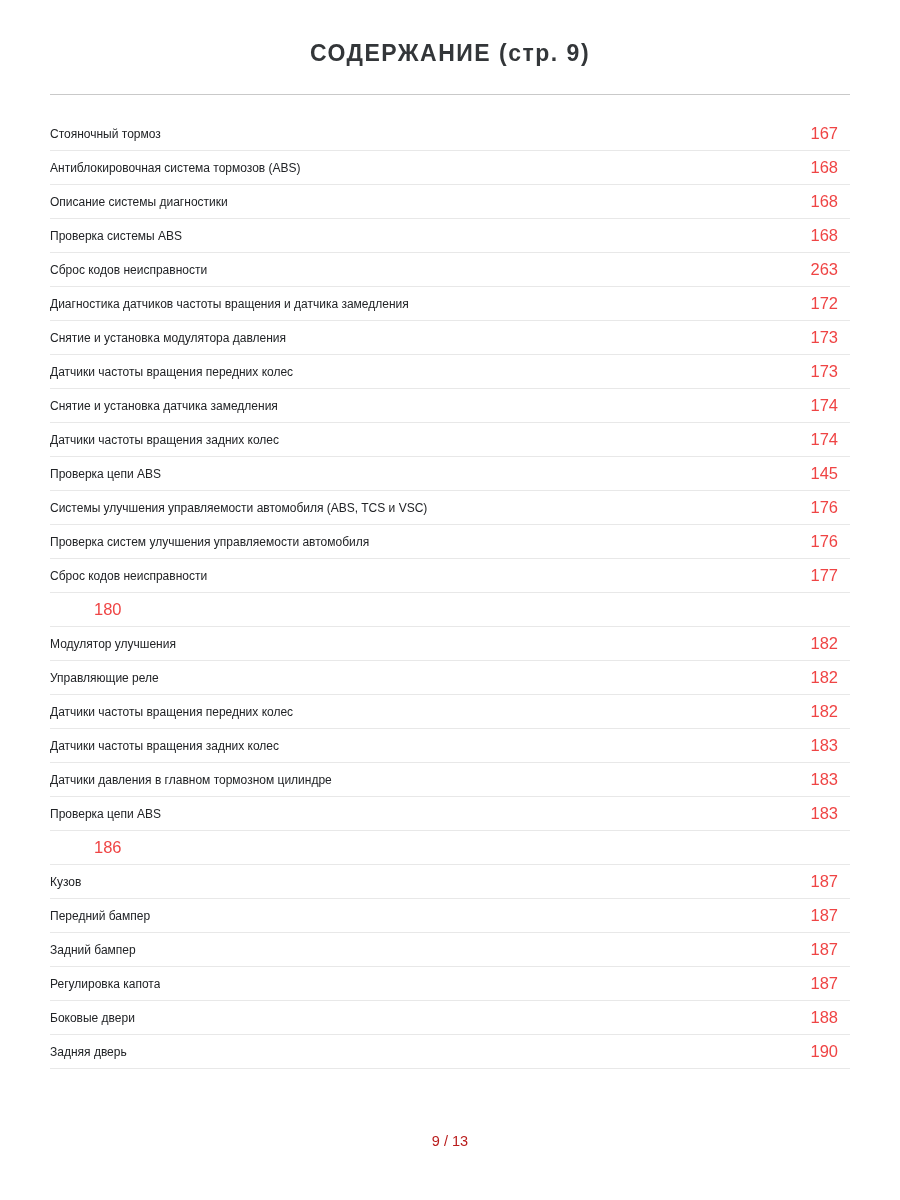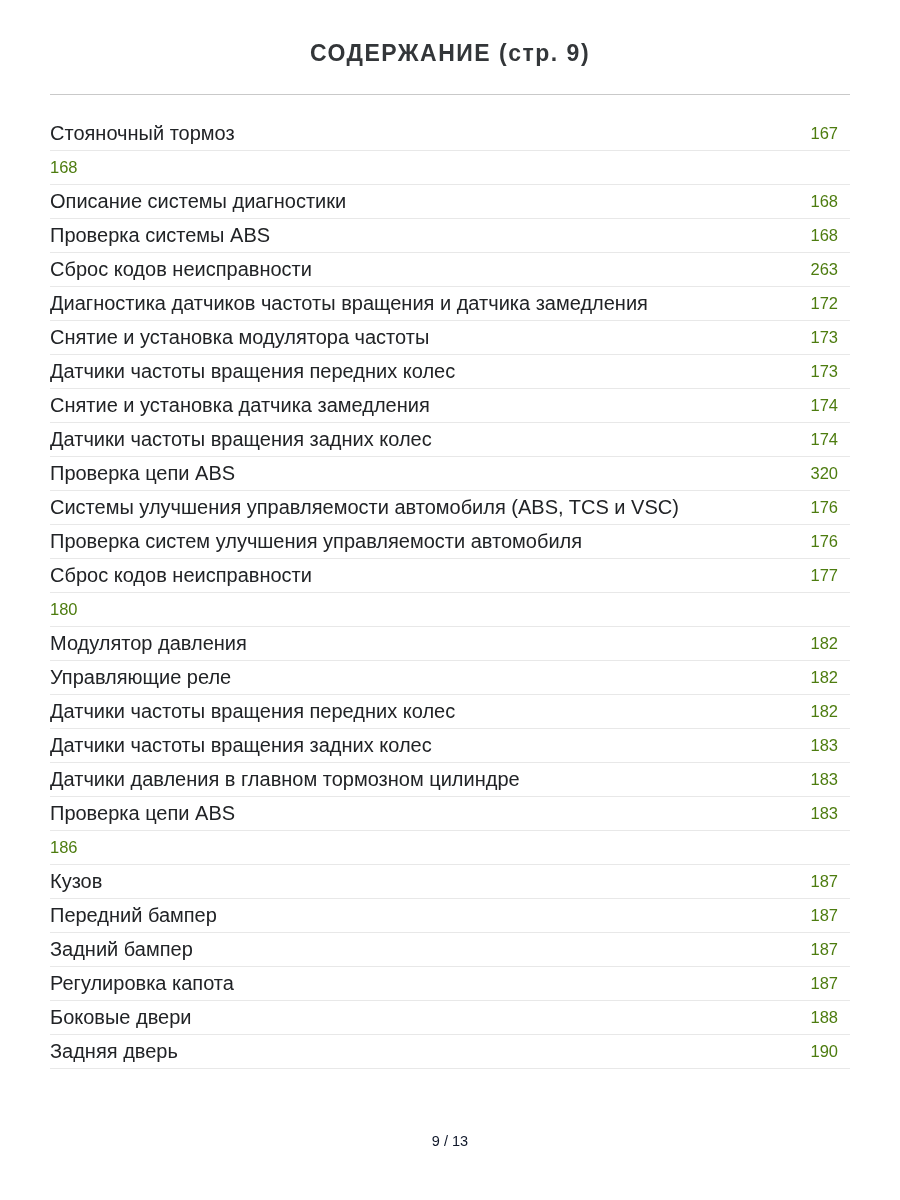--- a/index.html
+++ b/index.html
@@ -39,106 +39,108 @@
   }
   .toc-row {
     display: flex;
     justify-content: space-between;
     align-items: center;
     height: 33px;
     border-bottom: 1px solid #e8e8e8;
     cursor: pointer;
   }
   .toc-title {
-    font-size: 20px;
+    font-size: 12px;
     color: #212326;
     white-space: nowrap;
     overflow: hidden;
   }
   .toc-page {
     font-size: 16.5px;
-    color: #4d7c0f;
+    color: #ef4444;
     padding-right: 12px;
     white-space: nowrap;
+    margin-left: 44px;
   }
   .footer {
     margin-top: 64px;
     text-align: center;
     font-size: 14.5px;
-    color: #0f172a;
+    color: #b91c1c;
   }
 </style>
 </head>
 <body>
 
 <div class="page">
   <h1 class="page-title">СОДЕРЖАНИЕ (стр. 9)</h1>
   <hr class="title-rule">
 
   <div class="toc-list" id="toc-list">
       <div class="toc-row">
     <span class="toc-title">Стояночный тормоз</span>
     <span class="toc-page">167</span>
   </div>
       <div class="toc-row">
+    <span class="toc-title">Антиблокировочная система тормозов (ABS)</span>
     <span class="toc-page">168</span>
   </div>
       <div class="toc-row">
     <span class="toc-title">Описание системы диагностики</span>
     <span class="toc-page">168</span>
   </div>
       <div class="toc-row">
     <span class="toc-title">Проверка системы ABS</span>
     <span class="toc-page">168</span>
   </div>
       <div class="toc-row">
     <span class="toc-title">Сброс кодов неисправности</span>
     <span class="toc-page">263</span>
   </div>
       <div class="toc-row">
     <span class="toc-title">Диагностика датчиков частоты вращения и датчика замедления</span>
     <span class="toc-page">172</span>
   </div>
       <div class="toc-row">
-    <span class="toc-title">Снятие и установка модулятора частоты</span>
+    <span class="toc-title">Снятие и установка модулятора давления</span>
     <span class="toc-page">173</span>
   </div>
       <div class="toc-row">
     <span class="toc-title">Датчики частоты вращения передних колес</span>
     <span class="toc-page">173</span>
   </div>
       <div class="toc-row">
     <span class="toc-title">Снятие и установка датчика замедления</span>
     <span class="toc-page">174</span>
   </div>
       <div class="toc-row">
     <span class="toc-title">Датчики частоты вращения задних колес</span>
     <span class="toc-page">174</span>
   </div>
       <div class="toc-row">
     <span class="toc-title">Проверка цепи ABS</span>
-    <span class="toc-page">320</span>
+    <span class="toc-page">145</span>
   </div>
       <div class="toc-row">
     <span class="toc-title">Системы улучшения управляемости автомобиля (ABS, TCS и VSC)</span>
     <span class="toc-page">176</span>
   </div>
       <div class="toc-row">
     <span class="toc-title">Проверка систем улучшения управляемости автомобиля</span>
     <span class="toc-page">176</span>
   </div>
       <div class="toc-row">
     <span class="toc-title">Сброс кодов неисправности</span>
     <span class="toc-page">177</span>
   </div>
       <div class="toc-row">
     <span class="toc-page">180</span>
   </div>
       <div class="toc-row">
-    <span class="toc-title">Модулятор давления</span>
+    <span class="toc-title">Модулятор улучшения</span>
     <span class="toc-page">182</span>
   </div>
       <div class="toc-row">
     <span class="toc-title">Управляющие реле</span>
     <span class="toc-page">182</span>
   </div>
       <div class="toc-row">
     <span class="toc-title">Датчики частоты вращения передних колес</span>
     <span class="toc-page">182</span>
   </div>

